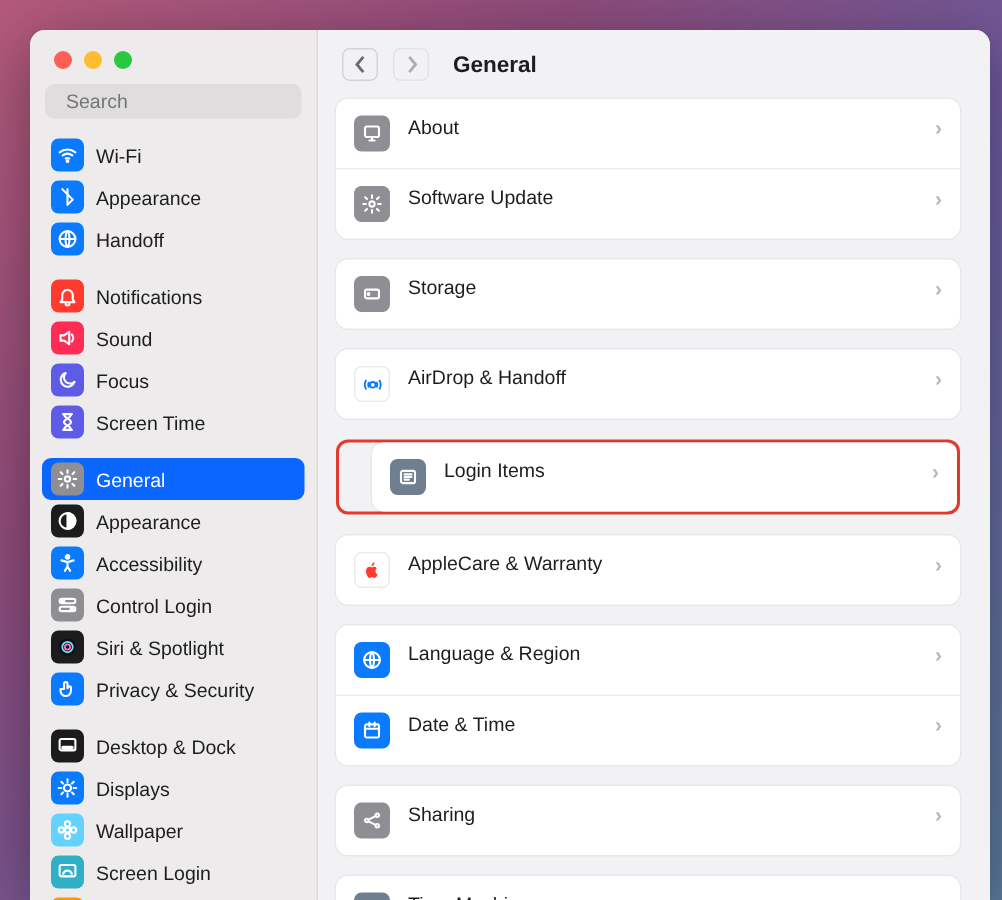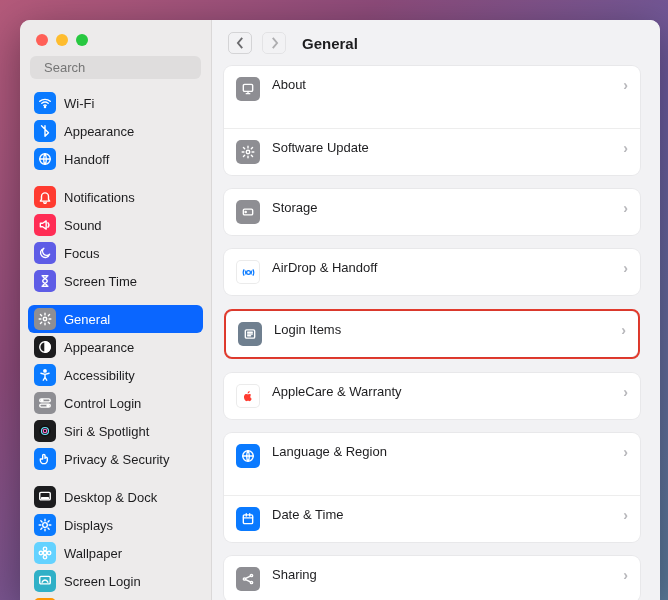--- a/index.html
+++ b/index.html
@@ -63,31 +63,31 @@
   .content::-webkit-scrollbar-thumb{background:rgba(0,0,0,.25);border-radius:7px;border:4px solid #f2f2f4;}
   .card{
     background:#fff; border-radius:8px; margin-bottom:14px; overflow:hidden;
     box-shadow: 0 0 0 1px rgba(0,0,0,.04);
   }
   .row{
     display:flex; align-items:flex-start; gap:12px;
     padding:11px 12px; font-size:13px; color:#1d1d1f;
     position:relative;
   }
-  .row + .row{ border-top:1px solid rgba(0,0,0,.07);margin-top:16px; }
+  .row + .row{ border-top:1px solid rgba(0,0,0,.07); }
   .row .ricon{
     width:24px;height:24px;border-radius:5px;display:flex;align-items:center;justify-content:center;
     font-size:13px;color:#fff;flex:0 0 24px;
   }
   .row .label{ flex:1; }
   .chev{ color:#b7b7bb; font-size:14px; font-weight:600; }
   .highlight-red{
     border:2px solid #e23b2e; border-radius:8px; margin-bottom:14px;
   }
-  .highlight-red .card{ margin-bottom:0; }
+  .highlight-red .card{ margin-bottom:0;margin-left:22px; }
   
   .bg-blue{background:#0a7aff;} .bg-gray{background:#8e8e93;} .bg-red{background:#ff3b30;}
   .bg-pink{background:#ff2d55;} .bg-indigo{background:#5e5ce6;} .bg-dark{background:#1c1c1e;}
   .bg-teal{background:#30b0c7;} .bg-cyan{background:#64d2ff;} .bg-orange{background:#ff9500;} .bg-white{background:#fff;color:#ff3b30!important;border:1px solid rgba(0,0,0,.08);}
   .bg-steel{background:#6f7f8f;}
   svg{display:block;}
 </style>
 </head>
 <body>
 

